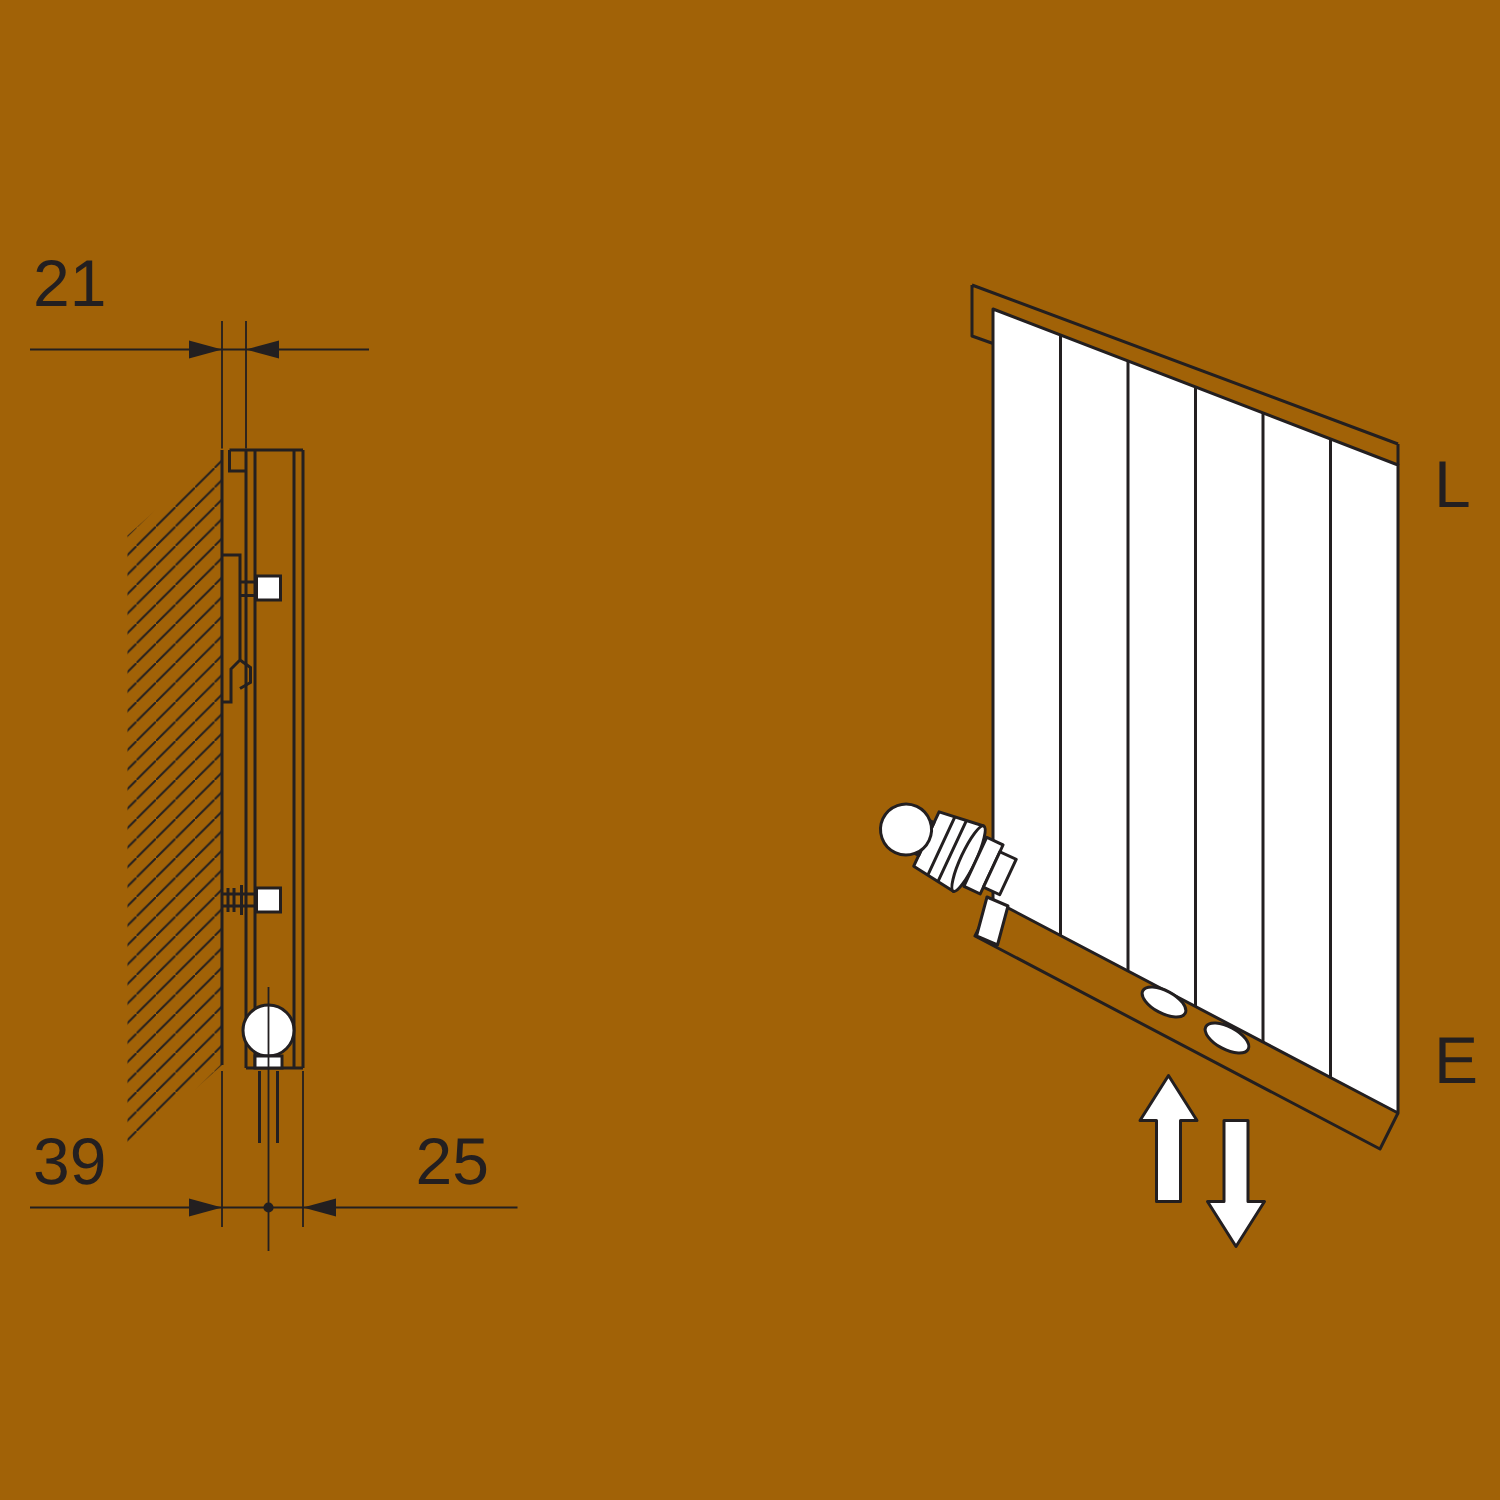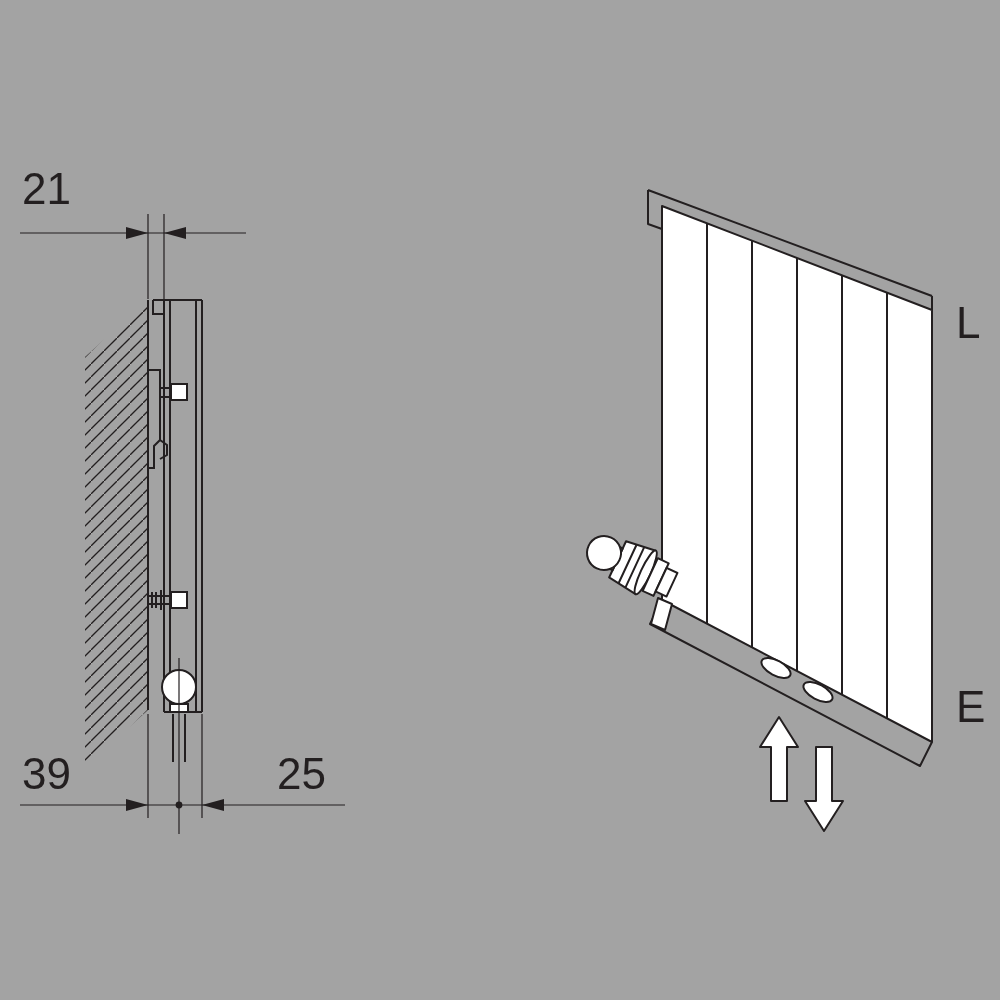--- a/index.html
+++ b/index.html
@@ -4,21 +4,21 @@
 <style>
   html, body {
     margin: 0;
     padding: 0;
     background: #ffffff;
   }
   .stage {
     position: relative;
     width: 1000px;
     height: 1000px;
-    background: #a3a3a3;
+    background: #a16207;
     overflow: hidden;
   }
   svg.drawing {
     position: absolute;
     left: 0;
     top: 0;
     width: 1000px;
     height: 1000px;
   }
   svg.drawing text {

